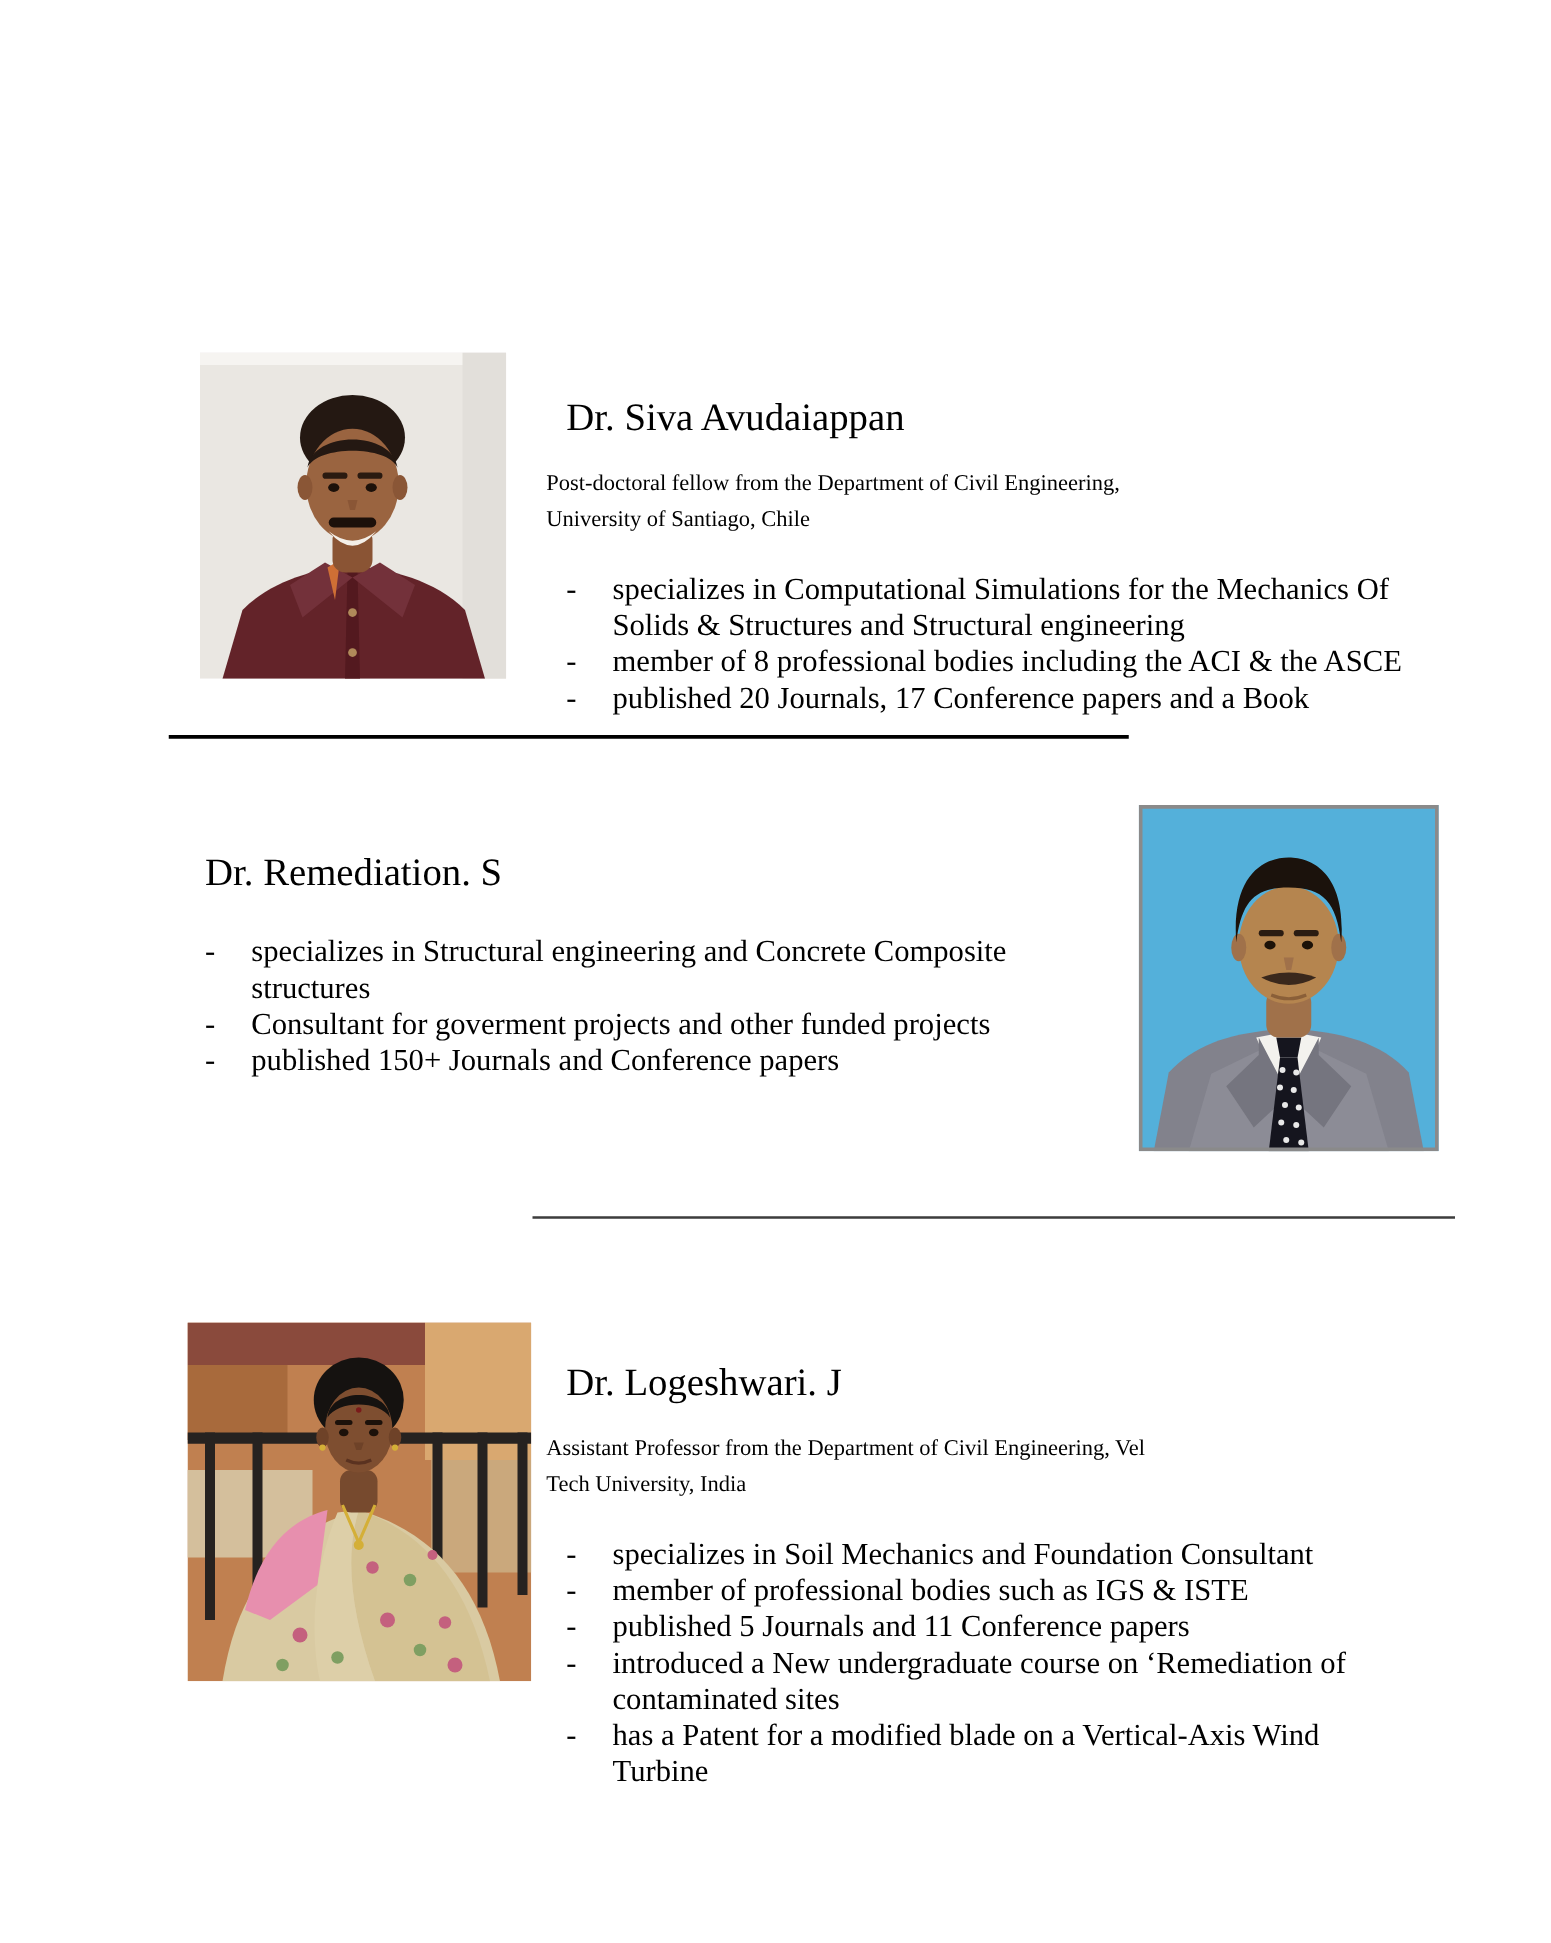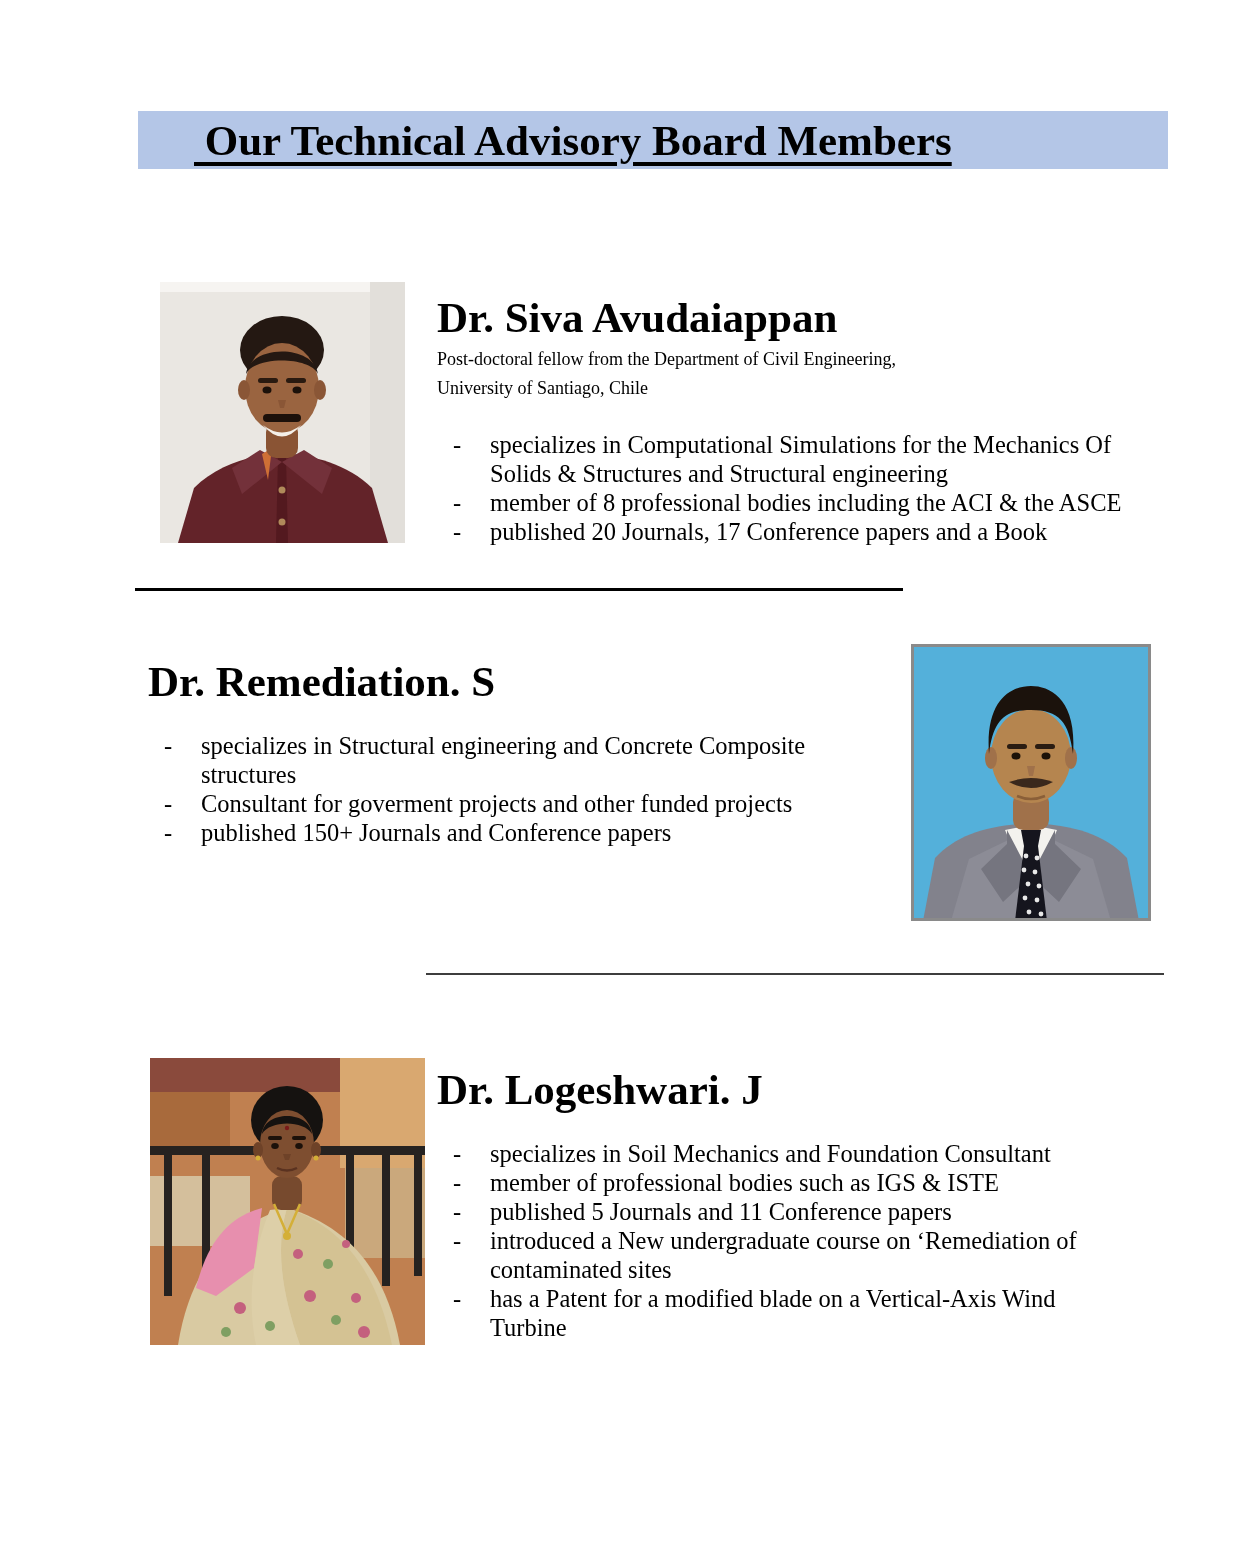--- a/index.html
+++ b/index.html
@@ -17,40 +17,37 @@
     box-sizing:border-box;padding-left:56px;
   }
   .title-bar h1{
     margin:0;font-size:43px;font-weight:bold;line-height:1;
     white-space:pre;
     text-decoration:underline;
     text-decoration-thickness:4px;
     text-underline-offset:7px;
   }
   .member-text{position:absolute;}
-  .member-name{margin:0;font-size:43px;font-weight:bold;line-height:44px;}
+  .member-name{margin:16px;font-size:31px;font-weight:normal;line-height:44px;}
   .member-role{margin:5px 0 0 0;font-size:18px;line-height:29px;white-space:pre-line;}
   .highlights{margin-top:27px;}
   .bullet-row{display:flex;padding-left:16px;font-size:24.5px;line-height:29px;}
   .bullet-marker{width:37px;flex:0 0 37px;}
   .bullet-text{flex:1;white-space:pre-line;}
   .photo{position:absolute;line-height:0;}
   .photo svg{display:block;}
   .divider{position:absolute;}
   .divider-1{left:135px;top:588px;width:768px;height:3px;background:#000;}
   .divider-2{left:426px;top:973px;width:738px;height:2px;background:#3d3d3d;}
 </style>
 </head>
 <body>
 
 <div class="page">
 
-  <div class="title-bar" style="background:#b4c6e7;">
-    <h1> Our Technical Advisory Board Members</h1>
-  </div>
 
   <div class="photo" style="left:160px;top:282px;">
     <svg width="245" height="261" viewBox="0 0 245 261">
       <rect width="245" height="261" fill="#eae7e2"></rect>
       <rect width="245" height="10" fill="#f6f4f1"></rect>
       <rect x="210" width="35" height="261" fill="#e2dfda"></rect>
 
       <path d="M18,261 L34,206 C58,182 92,173 122,171 C152,173 188,182 212,206 L228,261 Z" fill="#632329"></path>
       <path d="M118,175 L126,175 L128,261 L116,261 Z" fill="#53191f"></path>
       <polygon points="100,168 122,180 82,212 72,186" fill="#73313a"></polygon>
@@ -219,20 +216,22 @@
       <rect x="142" y="78" width="14" height="4" rx="2" fill="#1c110a"></rect>
       <ellipse cx="125" cy="88" rx="3.8" ry="3" fill="#1c110a"></ellipse>
       <ellipse cx="149" cy="88" rx="3.8" ry="3" fill="#1c110a"></ellipse>
       <path d="M133,96 L141,96 L139,102 L135,102 Z" fill="#6e4228"></path>
       <path d="M127,110 Q137,115 147,110" stroke="#5a3220" stroke-width="2.5" fill="none"></path>
     </svg>
   </div>
 
   <div class="member-text" style="left:437px;top:1068px;width:730px;">
     <h2 class="member-name">Dr. Logeshwari. J</h2>
+    <p class="member-role">Assistant Professor from the Department of Civil Engineering, Vel
+Tech University, India</p>
     <div class="highlights">
       <div class="bullet-row">
         <span class="bullet-marker">-</span>
         <span class="bullet-text">specializes in Soil Mechanics and Foundation Consultant</span>
       </div>
       <div class="bullet-row">
         <span class="bullet-marker">-</span>
         <span class="bullet-text">member of professional bodies such as IGS &amp; ISTE</span>
       </div>
       <div class="bullet-row">

